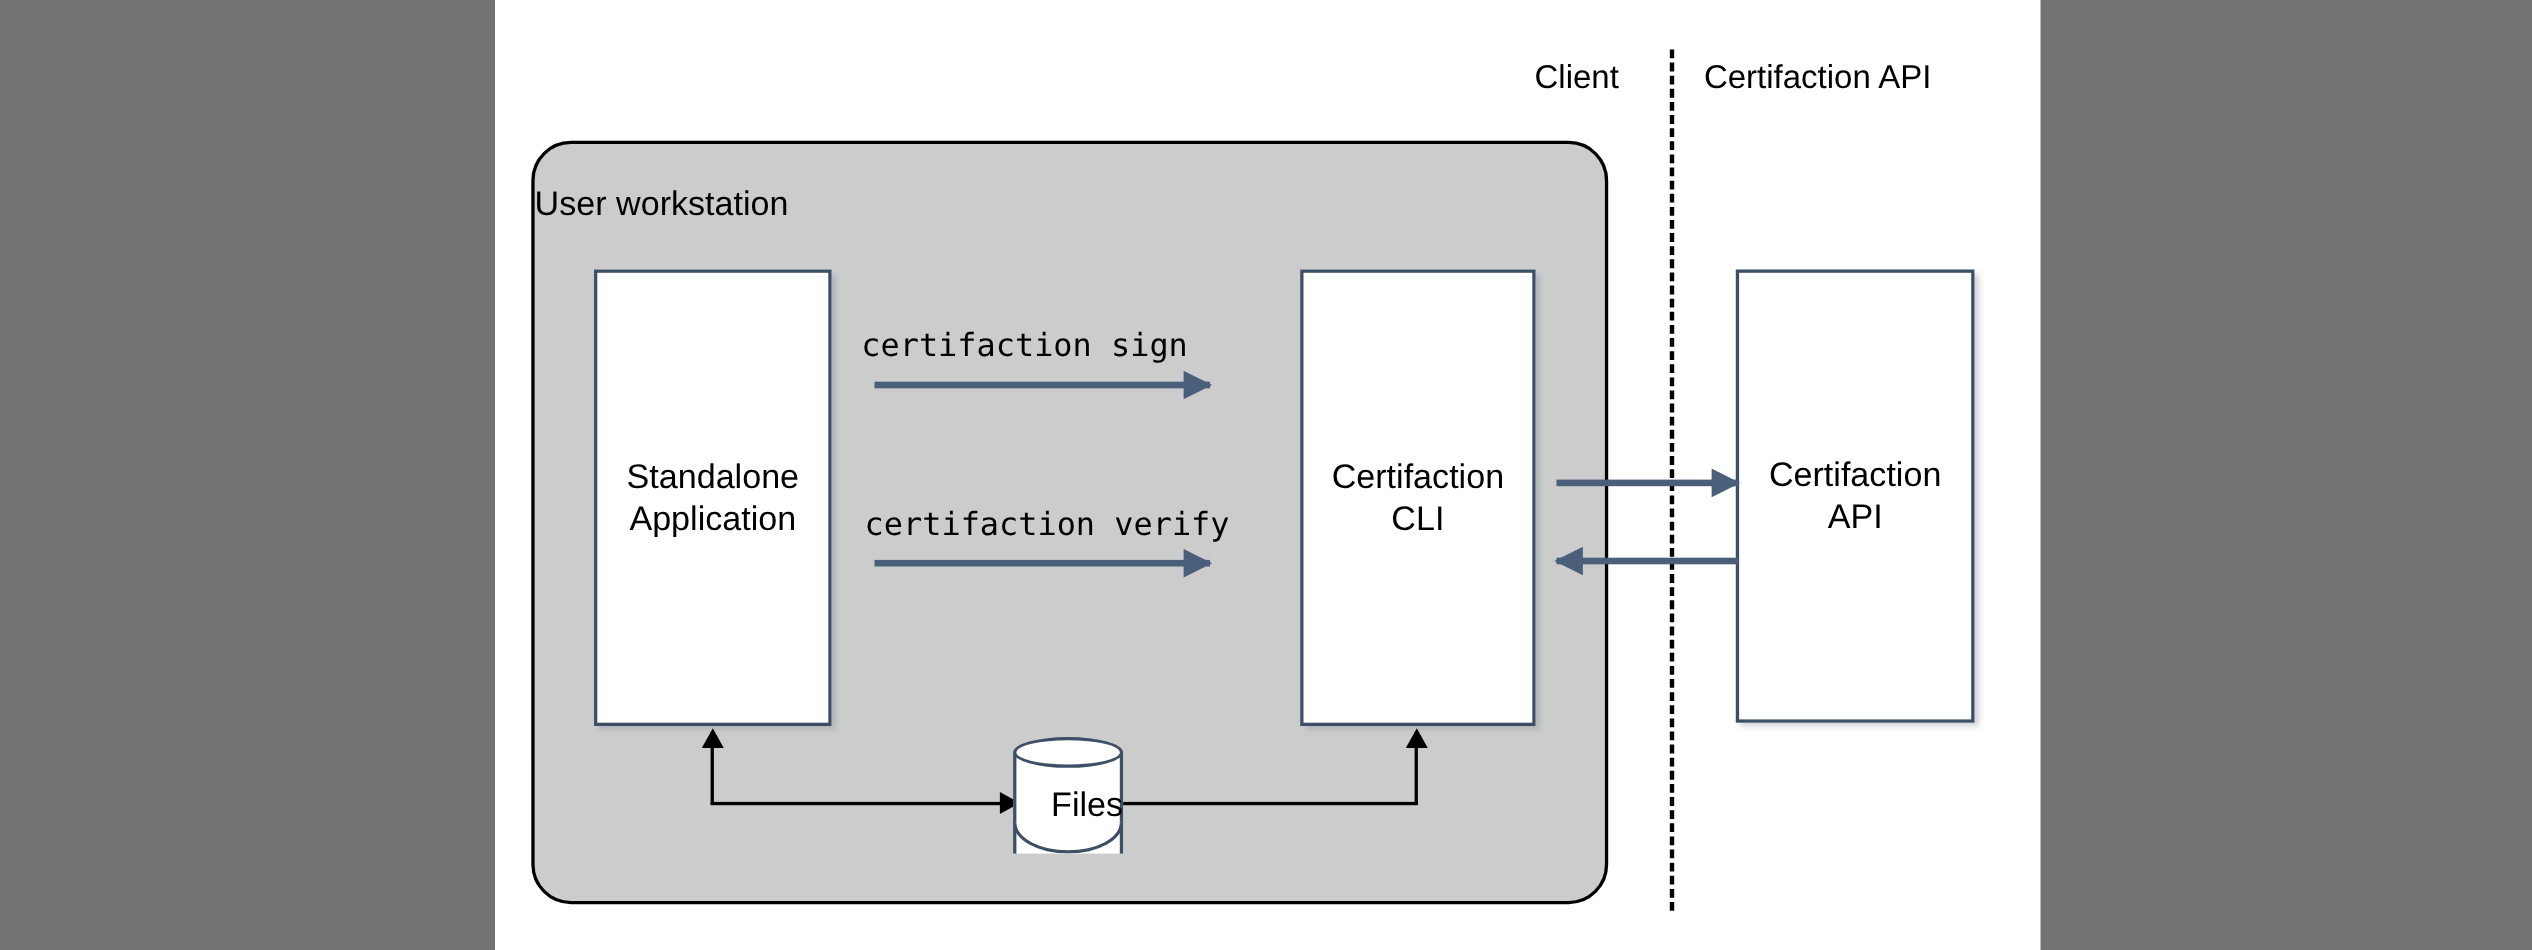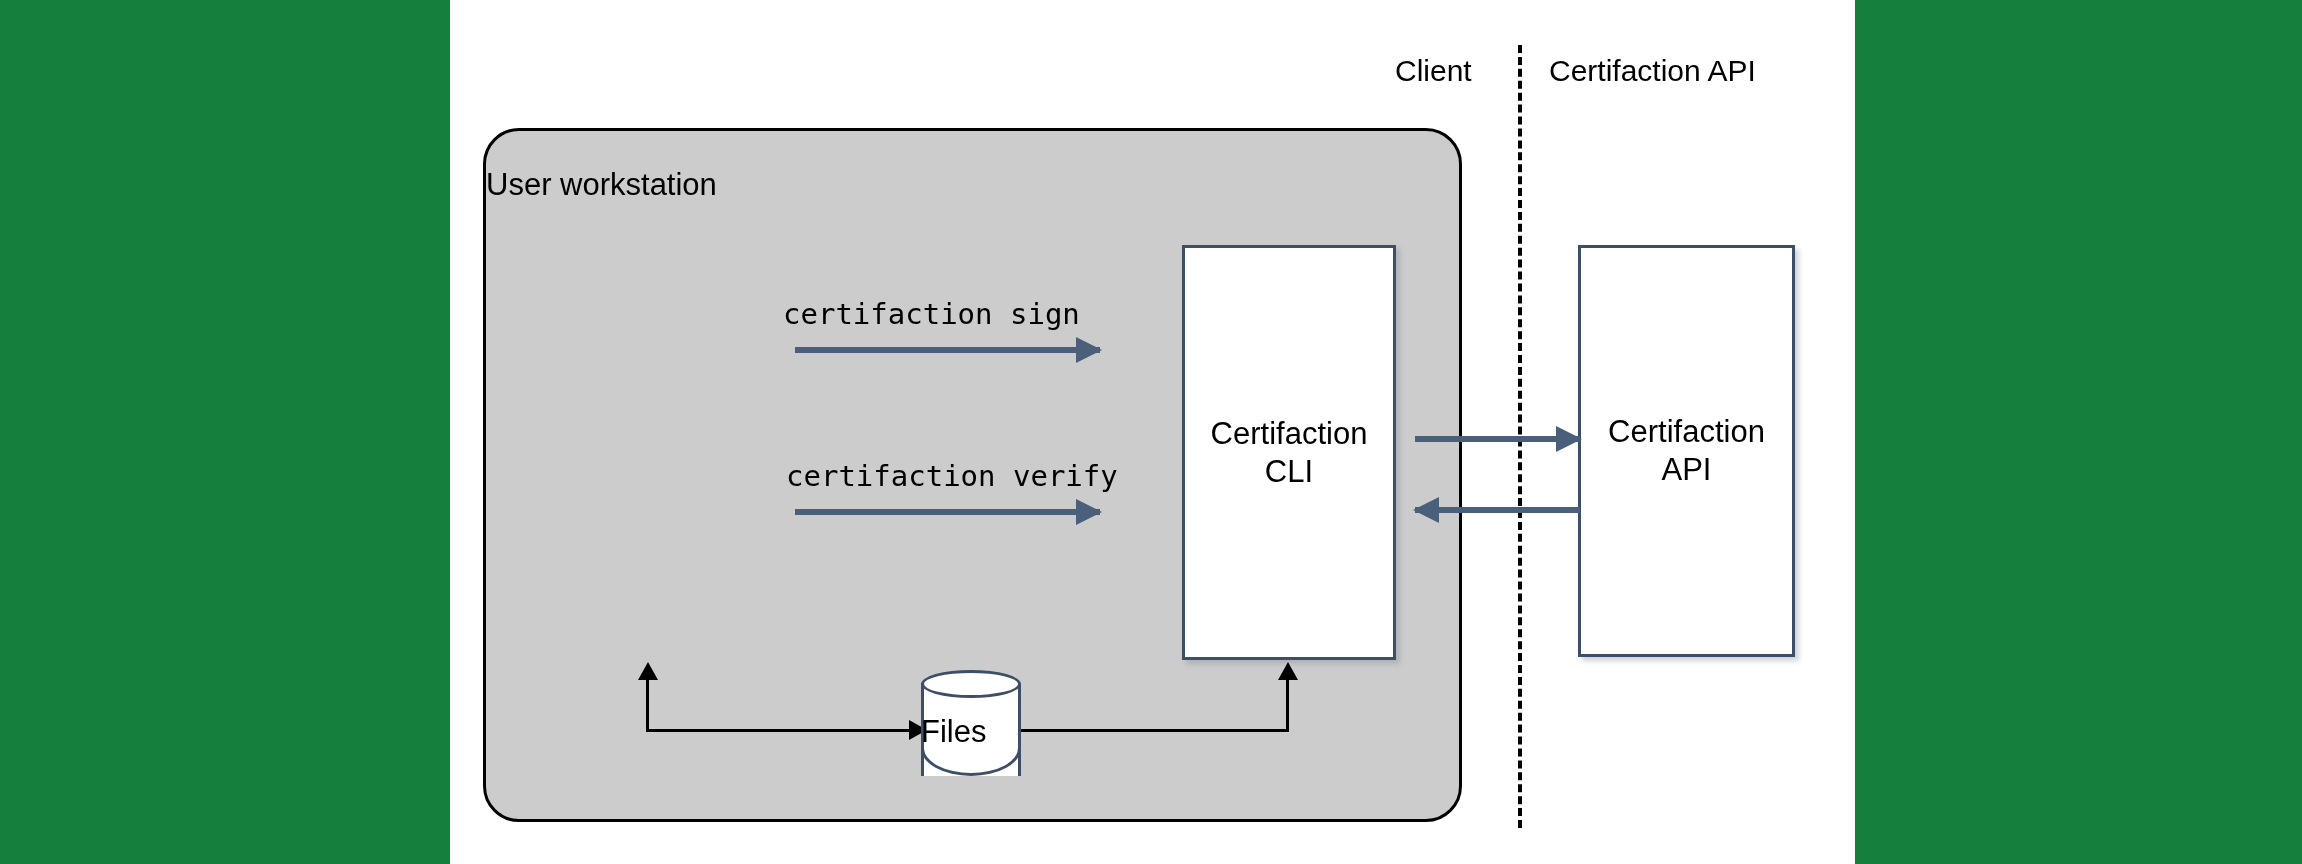--- a/index.html
+++ b/index.html
@@ -10,21 +10,21 @@
   body {
     width: 2302px;
     height: 864px;
     overflow: hidden;
     font-family: "Liberation Sans", sans-serif;
   }
   #root {
     position: relative;
     width: 2302px;
     height: 864px;
-    background: #15803d;
+    background: #737373;
   }
   
   #canvas {
     position: absolute;
     left: 450px;
     top: 0px;
     width: 1405px;
     height: 864px;
     background: #ffffff;
     overflow: hidden;
@@ -215,21 +215,21 @@
     width: 100px; height: 28px;
     background: #ffffff;
     border: 3px solid #3d4f66;
     border-radius: 50px / 14px;
     box-sizing: border-box;
   }
   #db-label {
     position: absolute;
     left: 0; top: 46px;
     width: 100px;
-    text-align: left;
+    text-align: right;
     font-size: 31px;
     color: #000000;
     line-height: 1;
     z-index: 5;
   }
   #db-shadow {
     position: absolute;
     left: 4px; top: 16px;
     width: 100px; height: 92px;
     box-shadow: 4px 4px 5px rgba(120,130,150,0.35);
@@ -244,20 +244,24 @@
   <div id="canvas">
 
     <div class="lane-label" id="lane-client">Client</div>
     <div class="lane-label" id="lane-api">Certifaction API</div>
     <div id="lane-divider"></div>
 
     <div id="workstation">
       <div id="workstation-title">User workstation</div>
     </div>
 
+    <div class="node-box" id="box-standalone">
+      <span class="node-label">Standalone
+Application</span>
+    </div>
 
     <div class="node-box" id="box-cli">
       <span class="node-label">Certifaction
 CLI</span>
     </div>
 
     <div class="node-box" id="box-api">
       <span class="node-label">Certifaction
 API</span>
     </div>

